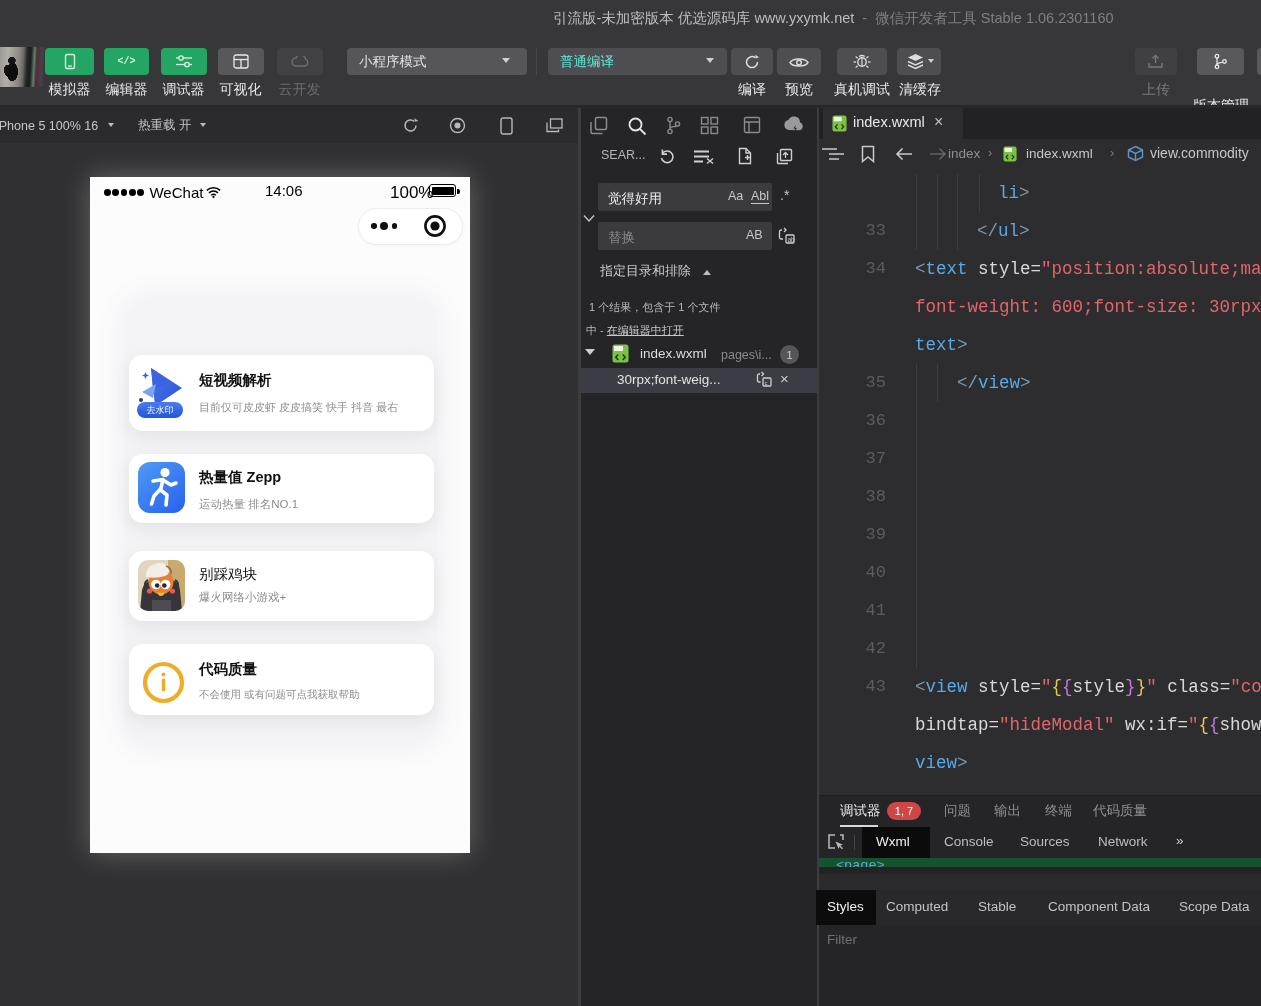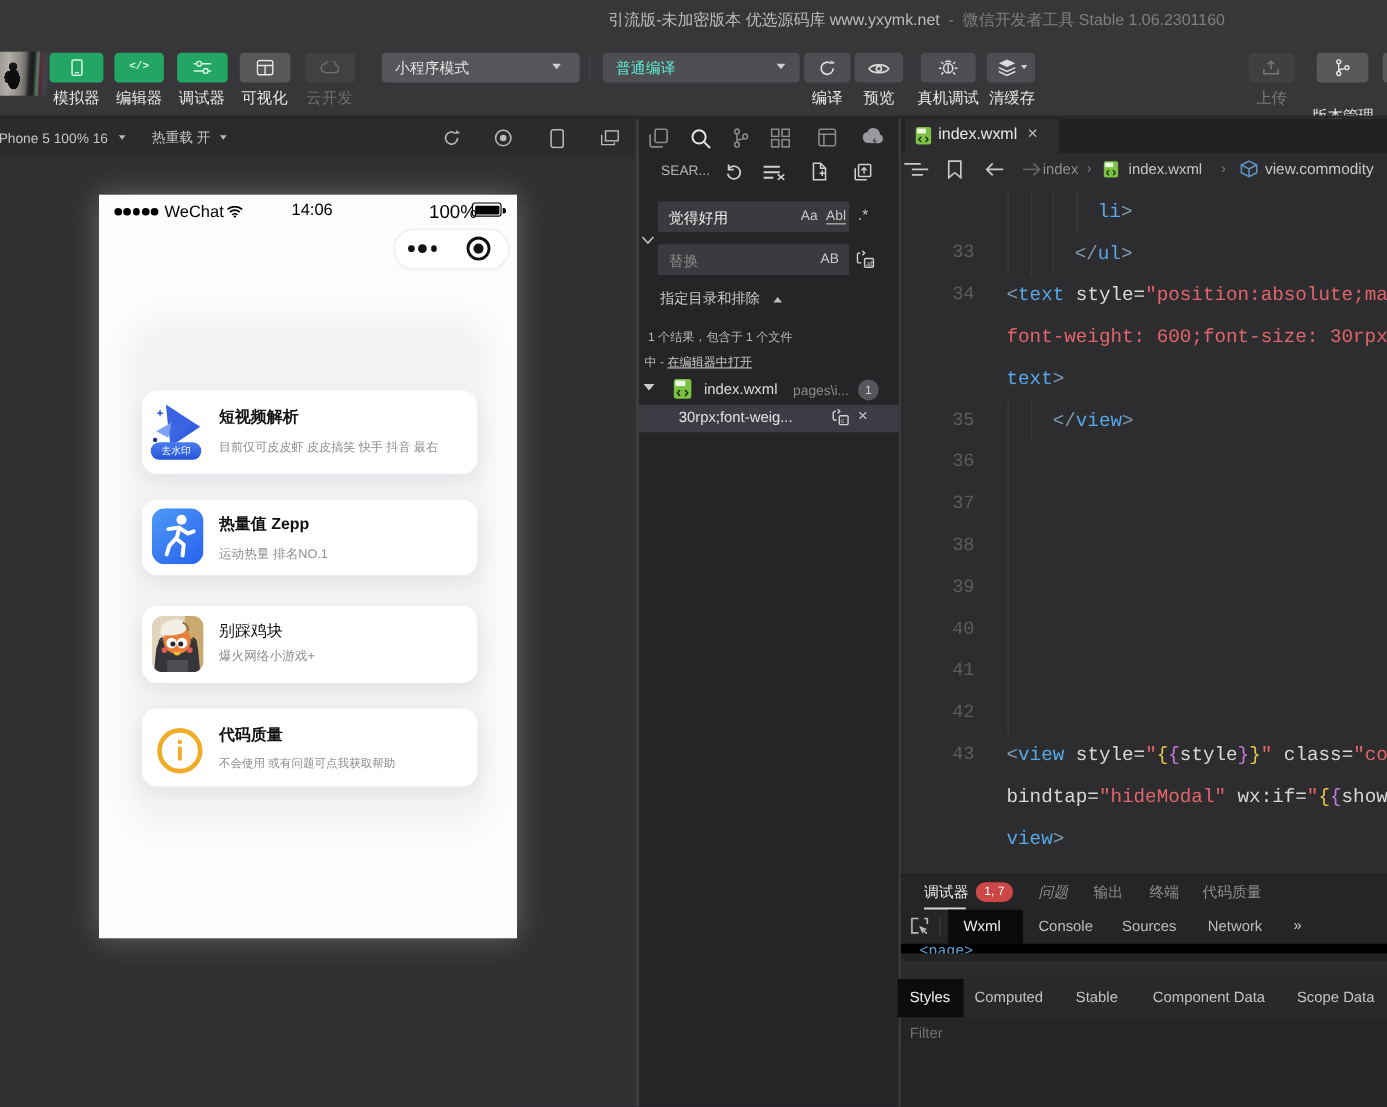--- a/index.html
+++ b/index.html
@@ -465,40 +465,40 @@
       </div>
     <div class="cr" style="top:744px">
         <span class="ct" style="left:96px"><b class="t">view</b><b class="p">&gt;</b></span>
       </div>
   </div>
 
   <div class="abs" style="left:819px;top:795px;width:442px;height:32px;background:#252528;border-top:1px solid #1d1d1f;"></div>
   <div class="abs" style="left:840px;top:802px;font-size:13.5px;color:#ececec;">调试器</div>
   <div class="abs" style="left:840px;top:825px;width:38px;height:2px;background:#d8d8d8;"></div>
   <div class="abs" style="left:887px;top:802px;width:34px;height:18px;background:#ce4747;border-radius:9px;color:#fff;font-size:11px;display:flex;align-items:center;justify-content:center;">1, 7</div>
-  <div class="abs" style="left:944px;top:802px;font-size:13.5px;color:#8f8f8f;font-style:italic;">问题</div>
+  <div class="abs" style="left:944px;top:802px;font-size:13.5px;color:#8f8f8f;">问题</div>
   <div class="abs" style="left:994px;top:802px;font-size:13.5px;color:#8f8f8f;">输出</div>
   <div class="abs" style="left:1045px;top:802px;font-size:13.5px;color:#8f8f8f;">终端</div>
   <div class="abs" style="left:1093px;top:802px;font-size:13.5px;color:#8f8f8f;">代码质量</div>
 
   <div class="abs" style="left:819px;top:827px;width:442px;height:31px;background:#252528;"></div>
   <svg class="abs" style="left:827px;top:833px;" width="18" height="19" viewBox="0 0 18 19">
       <path d="M8 2 H2 v13 h6 M13 2 h3 v5" fill="none" stroke="#b9b9b9" stroke-width="1.5"></path>
       <path d="M8.5 8.5 l7.5 3.2 -3.3 1.1 -1.1 3.3 Z" fill="#b9b9b9"></path>
       <path d="M12.5 12.8 l3 3" stroke="#b9b9b9" stroke-width="1.5"></path>
     </svg>
   <div class="abs" style="left:854px;top:835px;width:1px;height:15px;background:#454545;"></div>
   <div class="abs" style="left:862px;top:827px;width:68px;height:31px;background:#0b0b0b;"></div>
   <div class="abs" style="left:876px;top:834px;font-size:13.5px;color:#f2f2f2;">Wxml</div>
   <div class="abs" style="left:944px;top:834px;font-size:13.5px;color:#bdbdbd;">Console</div>
   <div class="abs" style="left:1020px;top:834px;font-size:13.5px;color:#bdbdbd;">Sources</div>
   <div class="abs" style="left:1098px;top:834px;font-size:13.5px;color:#bdbdbd;">Network</div>
   <div class="abs" style="left:1176px;top:833px;font-size:13.5px;color:#cccccc;">»</div>
 
-  <div class="abs" style="left:819px;top:858px;width:442px;height:9px;background:#000000;overflow:hidden;">
+  <div class="abs" style="left:819px;top:858px;width:442px;height:9px;background:#14532d;overflow:hidden;">
     <div class="mono" style="position:absolute;left:17px;top:0px;font-size:13.5px;color:#61a8d8;">&lt;page&gt;</div>
   </div>
   <div class="abs" style="left:819px;top:867px;width:442px;height:7px;background:#232325;"></div>
   <div class="abs" style="left:819px;top:874px;width:442px;height:16px;background:#2b2b2d;"></div>
 
   <div class="abs" style="left:819px;top:890px;width:442px;height:35px;background:#29292b;"></div>
   <div class="abs" style="left:816px;top:890px;width:60px;height:35px;background:#0c0c0c;"></div>
   <div class="abs" style="left:827px;top:899px;font-size:13.5px;color:#f2f2f2;">Styles</div>
   <div class="abs" style="left:886px;top:899px;font-size:13.5px;color:#c3c3c3;">Computed</div>
   <div class="abs" style="left:978px;top:899px;font-size:13.5px;color:#c3c3c3;">Stable</div>

